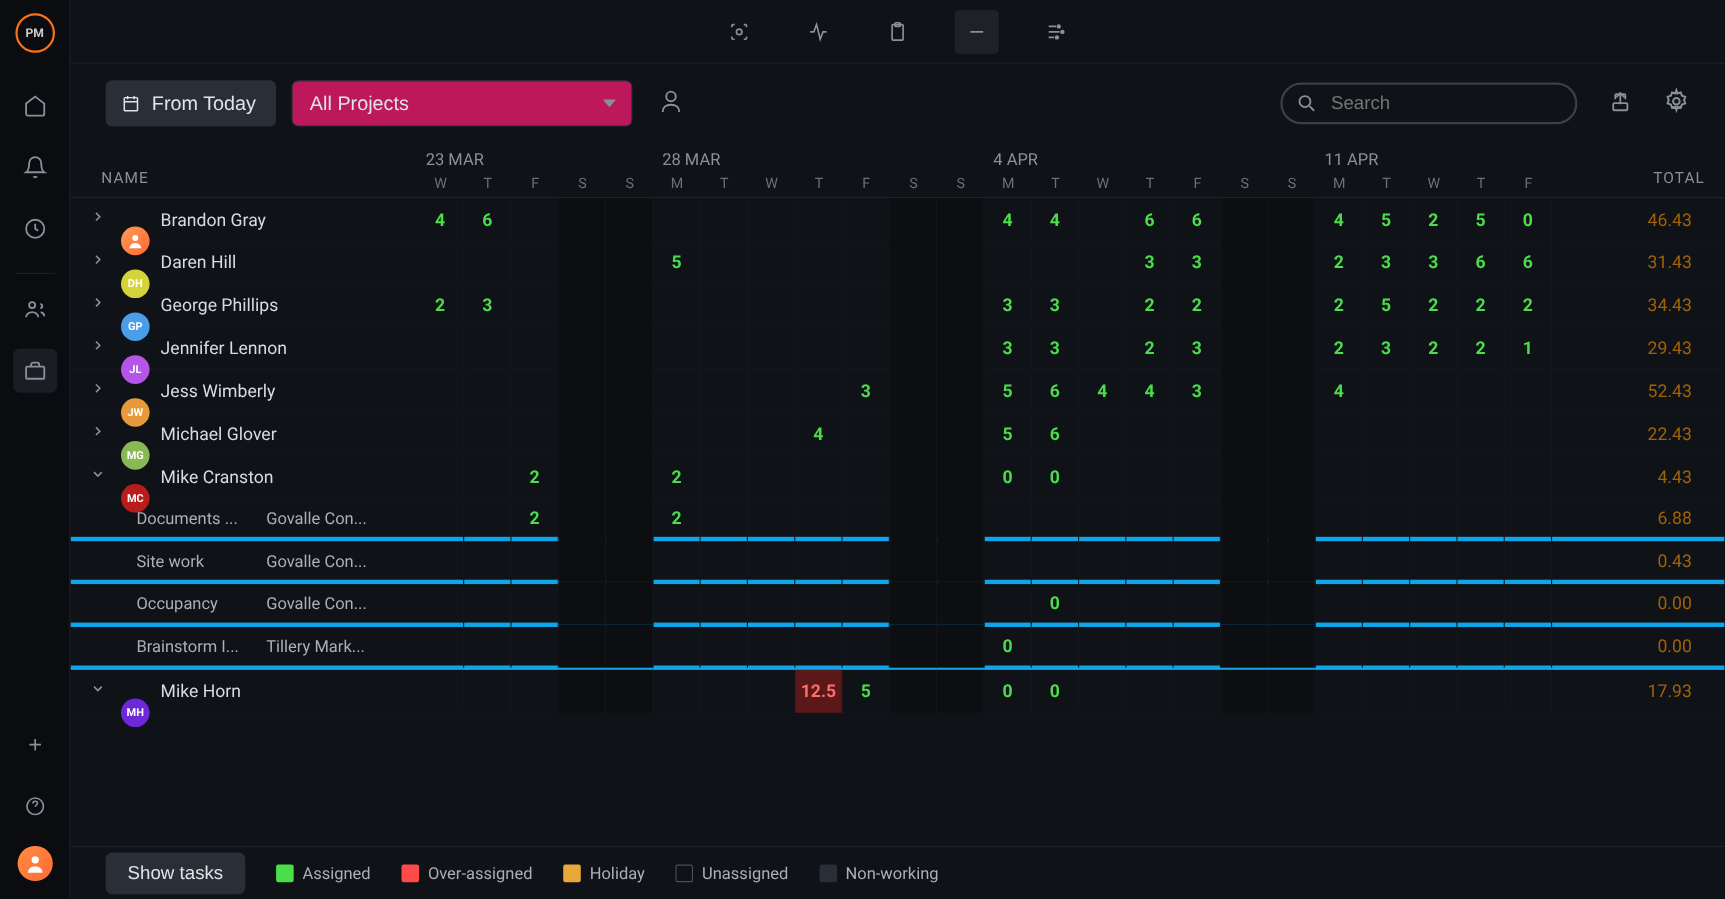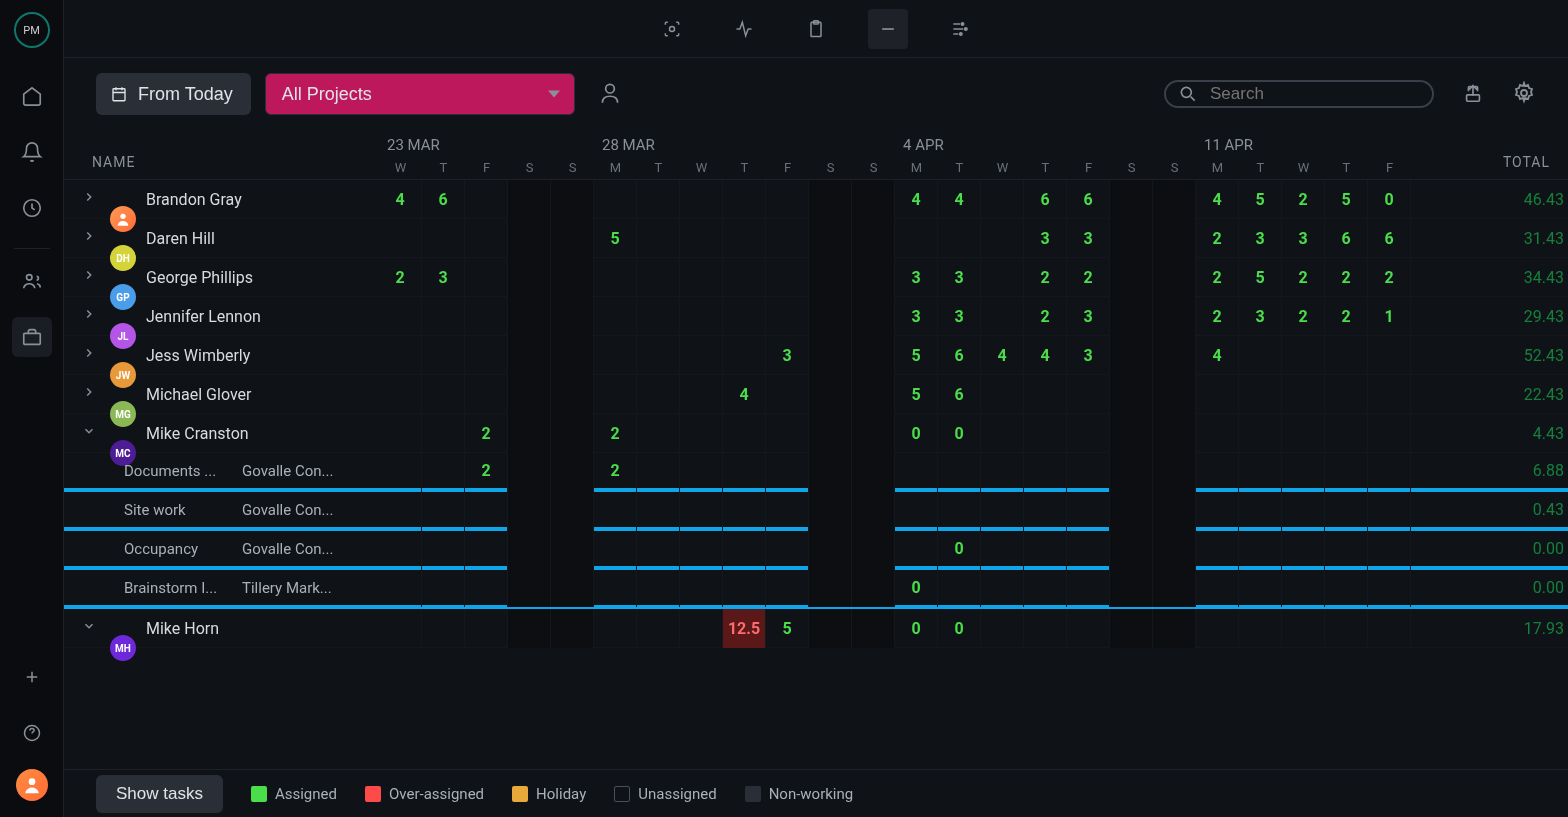--- a/index.html
+++ b/index.html
@@ -1,34 +1,34 @@
 <!DOCTYPE html>
 <html><head>
 <meta charset="utf-8">
 <style>
 * { margin:0; padding:0; box-sizing:border-box; }
 body { background:#0f1216; color:#c8cdd3; font-family:-apple-system,BlinkMacSystemFont,"Segoe UI",Roboto,sans-serif; font-size:14px; overflow:hidden; width:1568px; height:817px; }
 .app { display:flex; height:100%; }
 .sidebar { width:64px; background:#0a0c0f; border-right:1px solid #1e2228; display:flex; flex-direction:column; align-items:center; padding-top:12px; }
-.logo { width:36px; height:36px; border:2px solid #0f766e; border-radius:50%; display:flex; align-items:center; justify-content:center; font-size:11px; font-weight:400; color:#ccc; margin-bottom:28px; }
+.logo { width:36px; height:36px; border:2px solid #f97316; border-radius:50%; display:flex; align-items:center; justify-content:center; font-size:11px; font-weight:700; color:#ccc; margin-bottom:28px; }
 .side-icon { width:40px; height:40px; display:flex; align-items:center; justify-content:center; color:#8a9099; margin-bottom:16px; cursor:pointer; border-radius:6px; }
 .side-icon.active { background:#1a1e24; }
 .side-spacer { flex:1; }
 .side-avatar { width:32px; height:32px; border-radius:50%; background:linear-gradient(135deg,#ff8c42,#ff6b35); margin-bottom:16px; display:flex; align-items:center; justify-content:center; }
 .main { flex:1; display:flex; flex-direction:column; }
 .topbar { height:58px; border-bottom:1px solid #1e2228; display:flex; align-items:center; justify-content:center; gap:32px; padding:0 20px; }
 .top-icon { width:40px; height:40px; display:flex; align-items:center; justify-content:center; color:#8a9099; cursor:pointer; border-radius:4px; }
 .top-icon.active { background:#1e2228; }
 .toolbar { height:72px; display:flex; align-items:center; padding:0 32px; gap:14px; }
 .btn-today { background:#2a2f37; border:none; color:#e0e4e9; padding:0 18px 0 14px; height:42px; border-radius:6px; font-size:18px; cursor:pointer; display:flex; align-items:center; gap:10px; }
 .select-proj { background:#be185d; border:1px solid #2a2f37; color:#e0e4e9; padding:0 40px 0 16px; height:42px; border-radius:6px; font-size:18px; cursor:pointer; width:310px; text-align:left; position:relative; }
 .select-proj::after { content:''; position:absolute; right:14px; top:50%; transform:translateY(-50%); border-left:6px solid transparent; border-right:6px solid transparent; border-top:7px solid #8a9099; }
 .person-icon { color:#8a9099; margin-left:8px; cursor:pointer; }
 .tool-spacer { flex:1; }
-.search { background:transparent; border:2px solid #3a4049; border-radius:22px; height:28px; width:270px; padding:0 16px 0 44px; color:#c8cdd3; font-size:17px; position:relative; }
+.search { background:transparent; border:2px solid #3a4049; border-radius:22px; height:38px; width:270px; padding:0 16px 0 44px; color:#c8cdd3; font-size:17px; position:relative; }
 .search-wrap { position:relative; }
 .search-wrap svg { position:absolute; left:14px; top:50%; transform:translateY(-50%); color:#8a9099; }
 .share-icon,.gear-icon { color:#8a9099; cursor:pointer; margin-left:14px; }
 .grid-container { flex:1; overflow:hidden; display:flex; flex-direction:column; }
 .grid-header { display:flex; border-bottom:1px solid #1e2228; }
 .name-col { width:315px; padding:24px 0 0 28px; }
 .name-col-label { font-size:14px; color:#8a9099; letter-spacing:1px; }
 .date-groups { flex:1; display:flex; }
 .date-group { display:flex; flex-direction:column; }
 .date-label { font-size:15px; color:#8a9099; padding:6px 0 2px 8px; }
@@ -39,21 +39,21 @@
 .person-row { display:flex; height:39px; align-items:center; border-bottom:1px solid #14171c; }
 .person-name-cell { width:315px; display:flex; align-items:center; padding-left:18px; gap:10px; }
 .chevron { width:18px; height:18px; color:#8a9099; cursor:pointer; }
 .avatar { width:26px; height:26px; border-radius:50%; display:flex; align-items:center; justify-content:center; font-size:10px; font-weight:700; color:#fff; flex-shrink:0;margin-top:40px; }
 .person-name { font-size:16px; color:#d8dce1; }
 .data-cells { flex:1; display:flex; }
 .data-cell { width:43px; height:39px; display:flex; align-items:center; justify-content:center; font-size:16px; font-weight:700; border-right:1px solid #14171c; }
 .data-cell.green { color:#4ade4a; }
 .data-cell.red { background:#5a1818; color:#ff6b6b; }
 .data-cell.weekend { background:#0c0e11; }
-.total-cell { width:95px; text-align:right; padding-right:4px; font-size:16px; color:#15803d; }
+.total-cell { width:95px; text-align:right; padding-right:30px; font-size:16px; color:#a16207; }
 .task-row { display:flex; height:39px; align-items:center; border-bottom:4px solid #0ea5e9; }
 .task-name-cell { width:315px; display:flex; align-items:center; padding-left:60px; gap:8px; }
 .task-name { font-size:15px; color:#aab0b8; width:110px; overflow:hidden; text-overflow:ellipsis; white-space:nowrap; }
 .task-proj { font-size:15px; color:#aab0b8; flex:1; overflow:hidden; text-overflow:ellipsis; white-space:nowrap; }
 .footer { height:48px; display:flex; align-items:center; padding:0 32px; gap:28px; border-top:1px solid #1e2228; }
 .btn-show { background:#2a2f37; border:none; color:#e0e4e9; padding:0 20px; height:38px; border-radius:6px; font-size:17px; cursor:pointer; }
 .legend { display:flex; align-items:center; gap:8px; font-size:15px; color:#aab0b8;text-align:center; }
 .legend-sw { width:16px; height:16px; border-radius:2px; }
 </style>
 </head>
@@ -449,21 +449,21 @@
               <div class="data-cell"></div>
               <div class="data-cell"></div>
             </div>
             <div class="total-cell">22.43</div>
           </div>
           <div class="person-row">
             <div class="person-name-cell">
               <div class="chevron"><svg width="14" height="14" viewBox="0 0 24 24" fill="none" stroke="currentColor" stroke-width="2.5">
                   <path d="M6 9l6 6 6-6"></path>
                 </svg></div>
-              <div class="avatar" style="background: #4c1d95;">MC</div>
+              <div class="avatar" style="background: #b91c1c;">MC</div>
               <div class="person-name">Mike Cranston</div>
             </div>
             <div class="data-cells">
               <div class="data-cell"></div>
               <div class="data-cell"></div>
               <div class="data-cell green">2</div>
               <div class="data-cell weekend"></div>
               <div class="data-cell weekend"></div>
               <div class="data-cell green">2</div>
               <div class="data-cell"></div>

